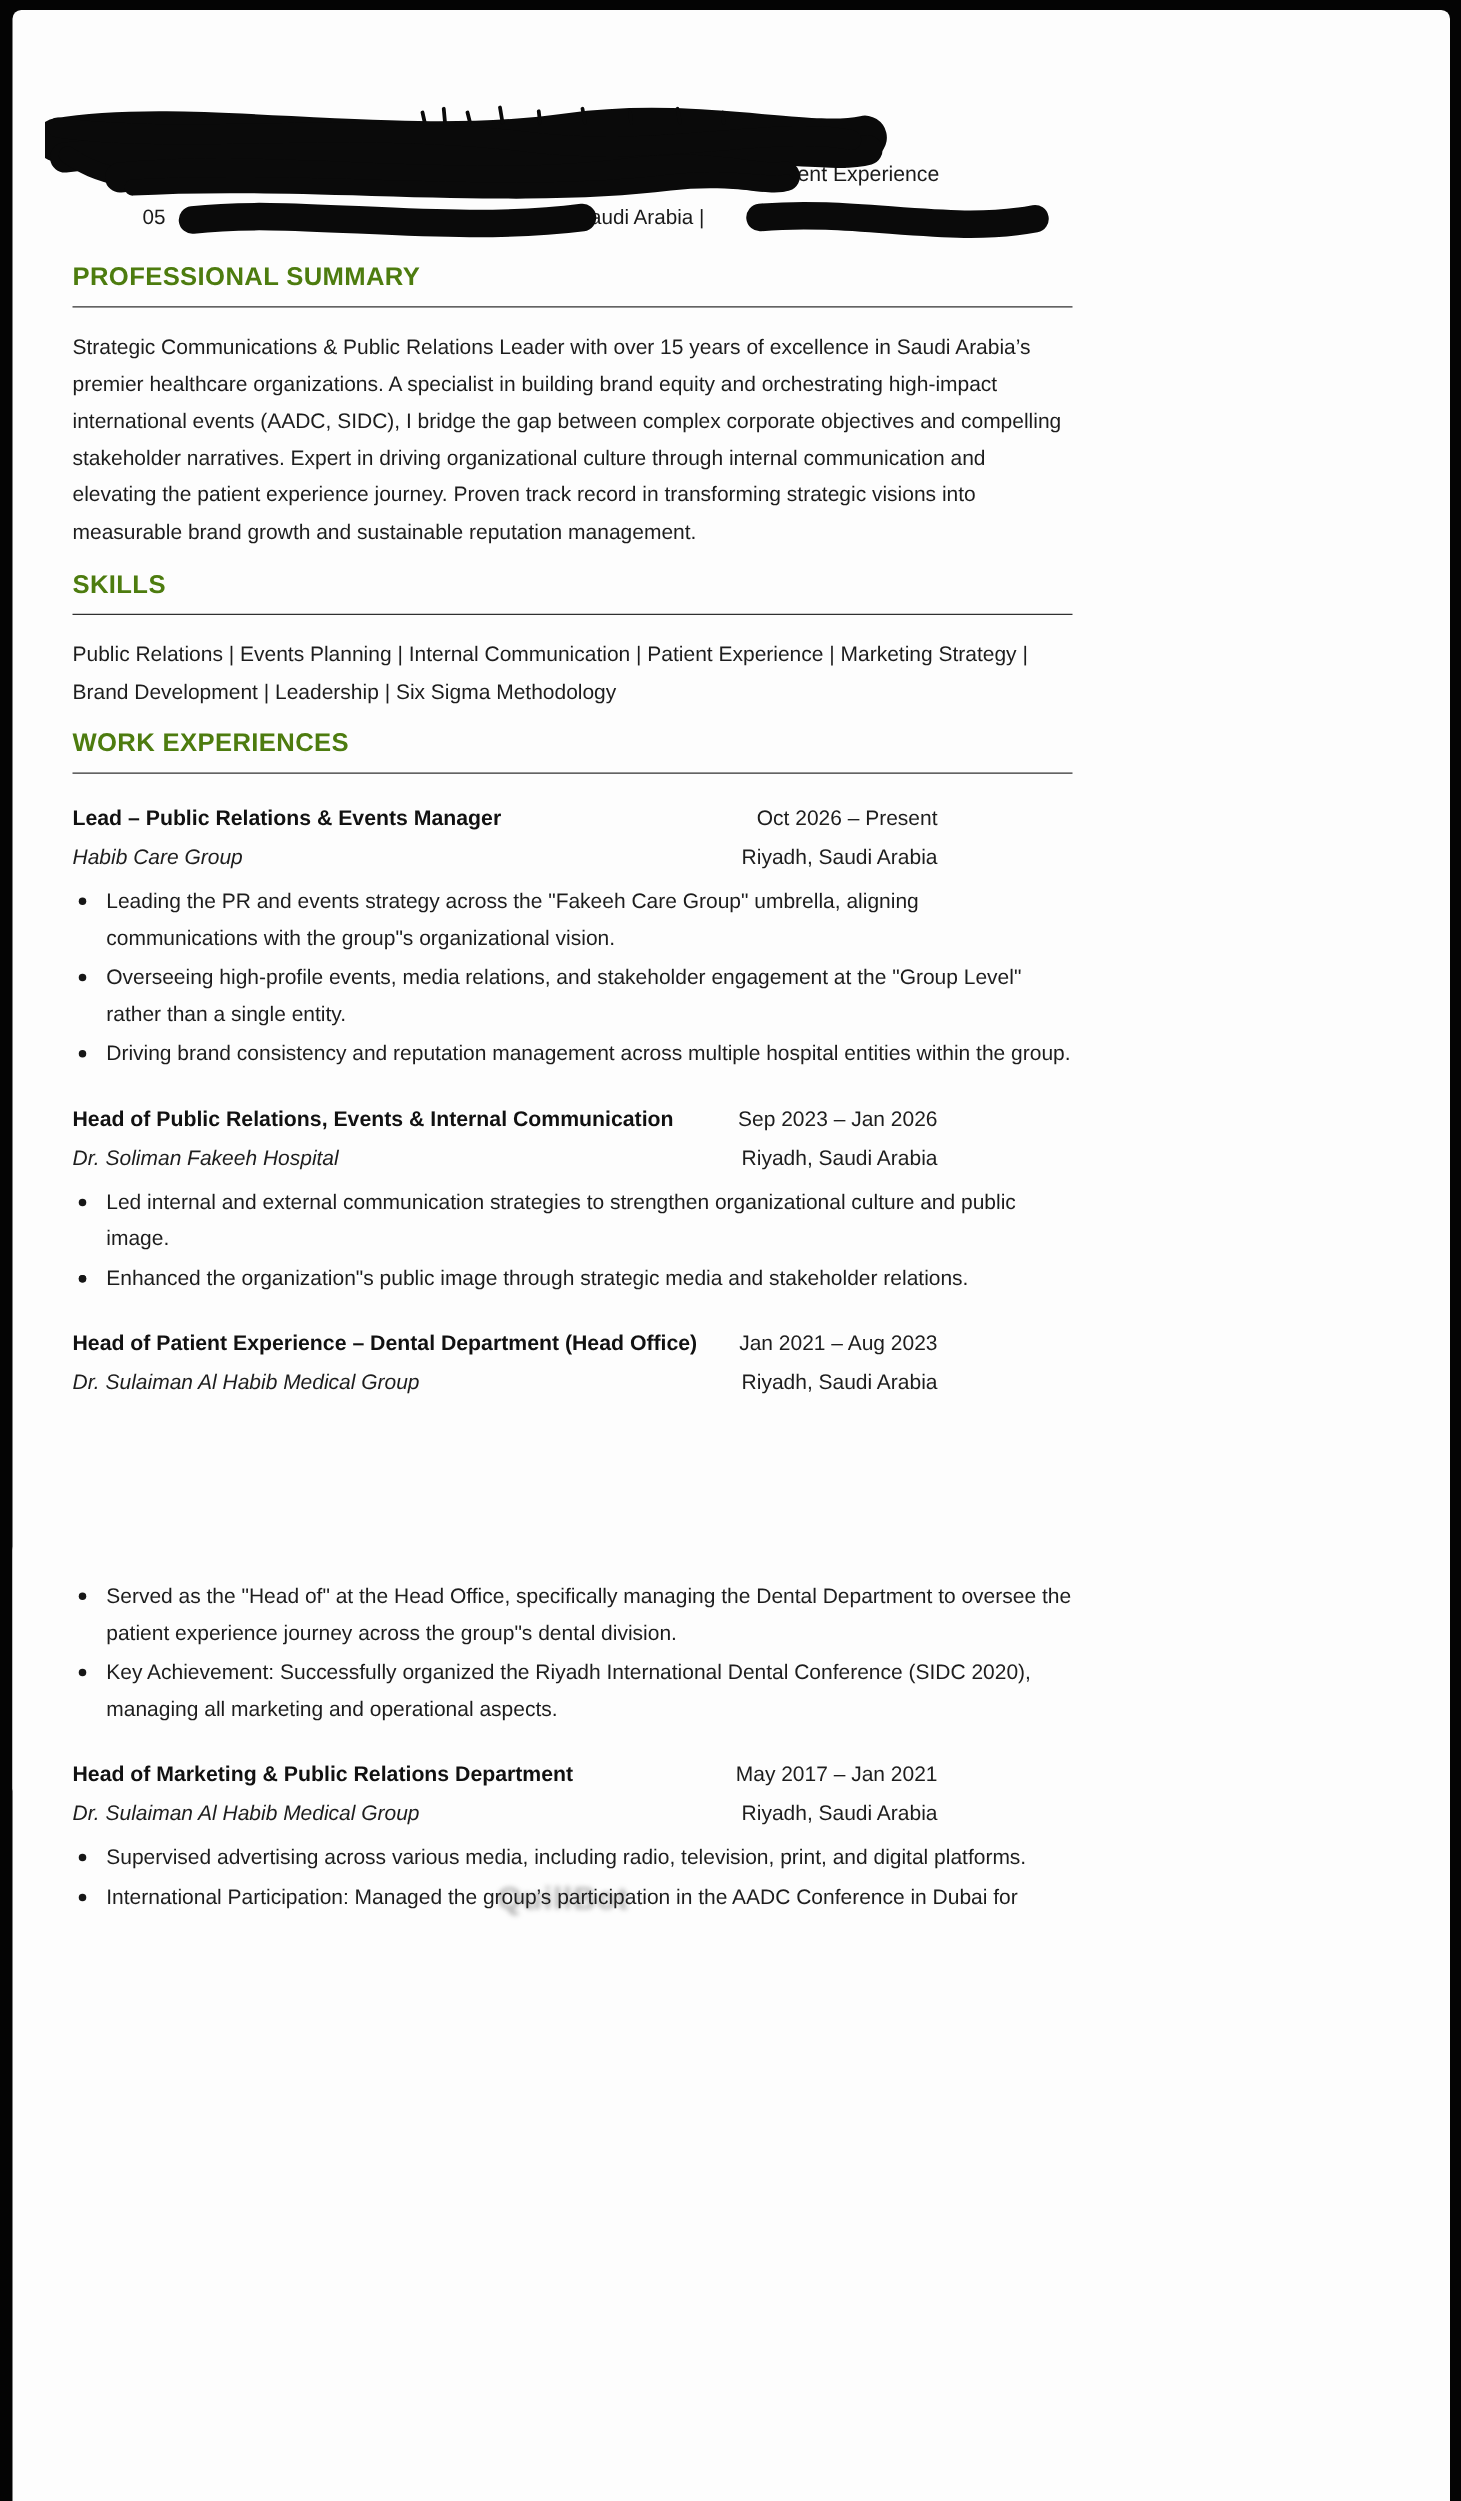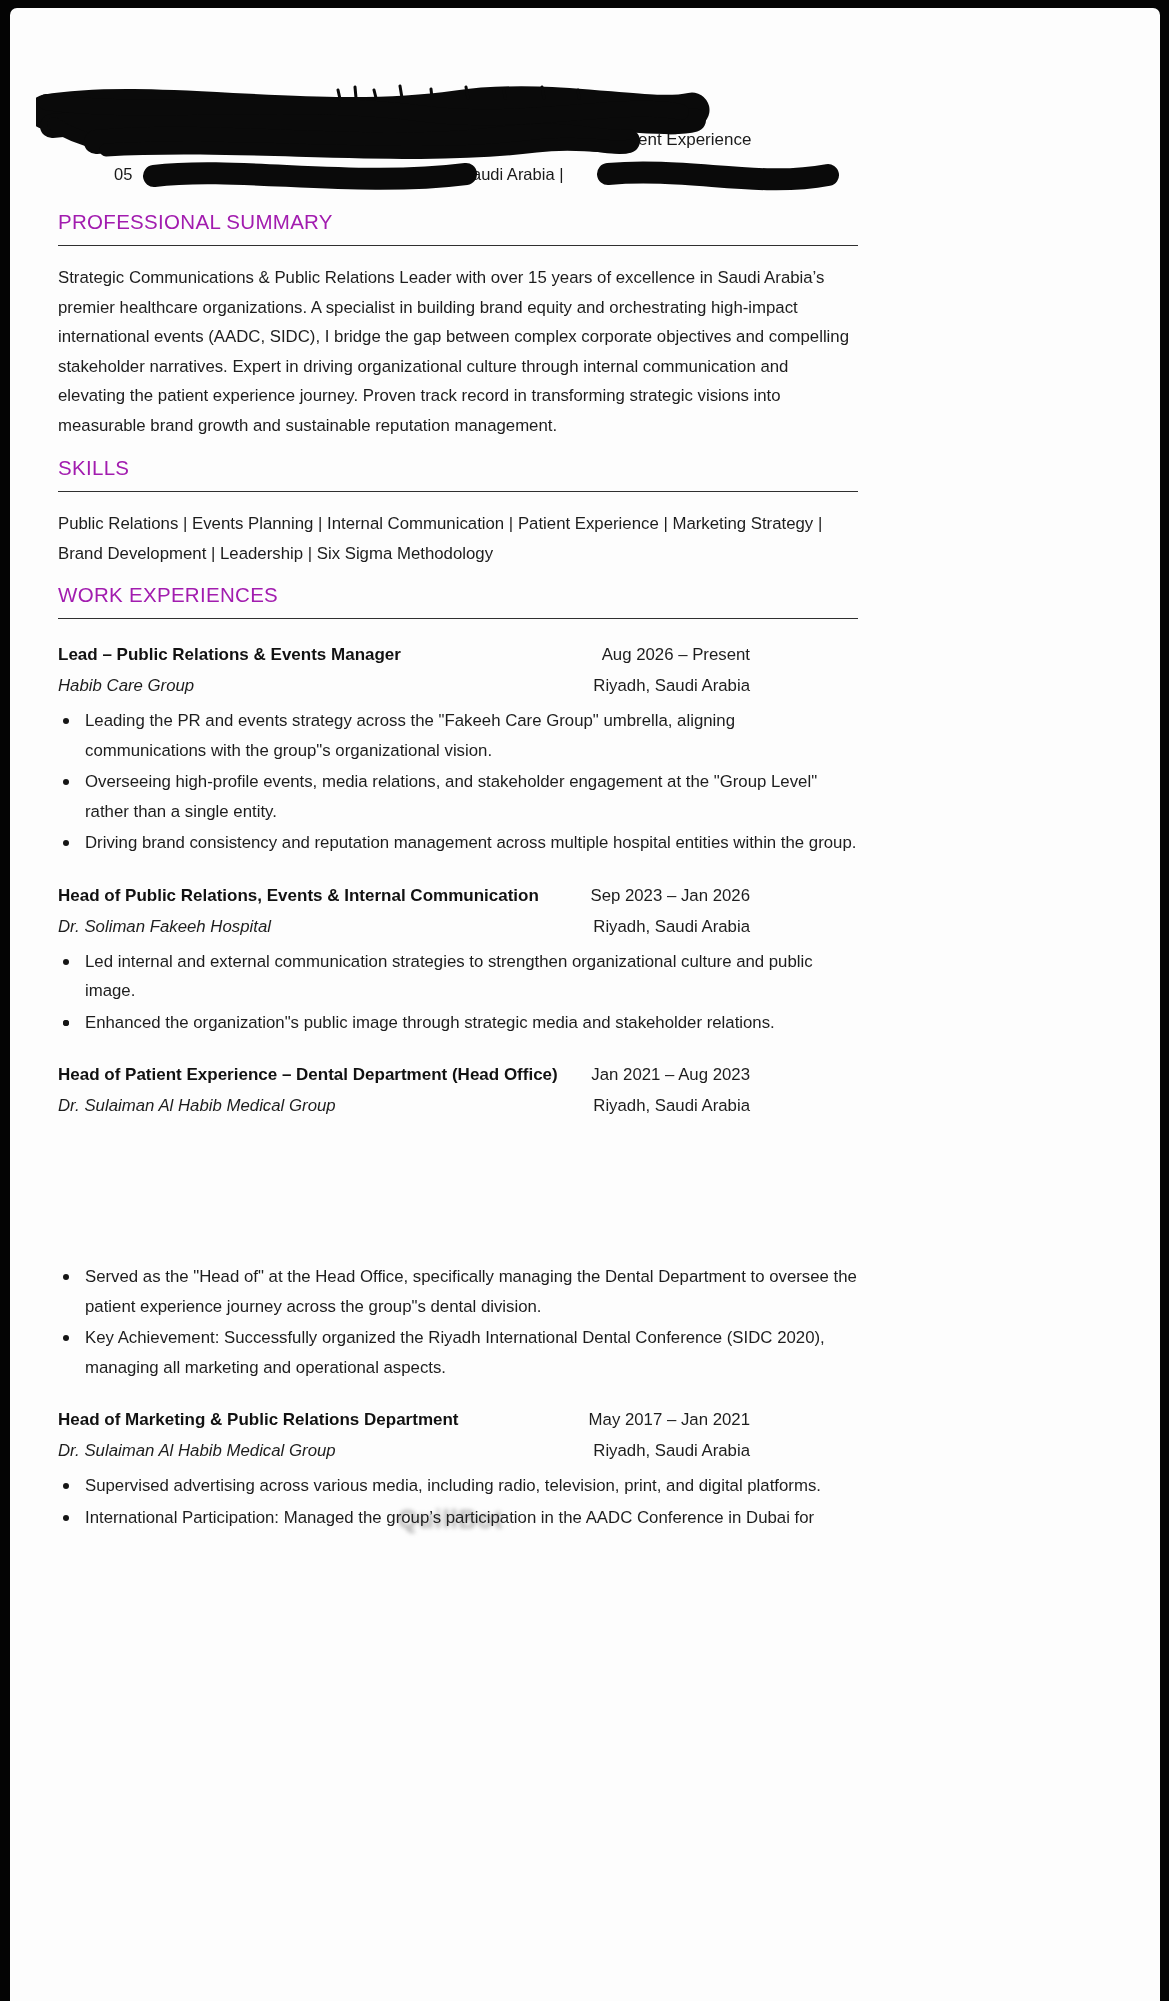--- a/index.html
+++ b/index.html
@@ -18,21 +18,21 @@
 
   
   .header { position: relative; height: 188px; }
   .frag { position: absolute; font-size: 17px; color: #1a1a1a; z-index: 1; white-space: nowrap; }
   .frag-right   { left: 580px; top: 122px; }
   .frag-phone   { left: 56px;  top: 157px; font-size: 16.5px; }
   .frag-country { left: 403px; top: 157px; font-size: 16.5px; }
   .scribbles { position: absolute; left: -22px; top: 76px; z-index: 2; }
 
   
-  .sec-title { font-size: 20.5px; font-weight: 400; letter-spacing: 0.3px; margin: 0; color: #a21caf; }
+  .sec-title { font-size: 20.5px; font-weight: 700; letter-spacing: 0.3px; margin: 0; color: #4d7c0f; }
   .rule { border: none; border-top: 1.6px solid #303030; margin: 11px 0 0 0; }
   .body-text { font-size: 16.8px; line-height: 29.5px; margin: 17px 0 0 0; }
   .sec-summary { margin-top: 14px; }
   .sec-skills  { margin-top: 16px; }
   .sec-work    { margin-top: 15px; }
 
   
   .job { margin-top: 22px; }
   .job-first { margin-top: 20px; }
   .jrow { display: flex; align-items: baseline; line-height: 31px; }
@@ -91,21 +91,21 @@
         <p class="body-text">Public Relations | Events Planning | Internal Communication | Patient Experience | Marketing Strategy | Brand Development | Leadership | Six Sigma Methodology</p>
       </section>
 
       <section class="sec-work">
         <h2 class="sec-title">WORK EXPERIENCES</h2>
         <hr class="rule">
 
         <article class="job job-first">
           <div class="jrow">
             <h3 class="jtitle">Lead – Public Relations &amp; Events Manager</h3>
-            <span class="jright">Aug 2026 – Present</span>
+            <span class="jright">Oct 2026 – Present</span>
           </div>
           <div class="jrow">
             <em class="jcompany">Habib Care Group</em>
             <span class="jright">Riyadh, Saudi Arabia</span>
           </div>
           <ul class="bullets">
             <li><span class="dot"></span><span>Leading the PR and events strategy across the "Fakeeh Care Group" umbrella, aligning communications with the group"s organizational vision.</span></li>
             <li><span class="dot"></span><span>Overseeing high-profile events, media relations, and stakeholder engagement at the "Group Level" rather than a single entity.</span></li>
             <li><span class="dot"></span><span>Driving brand consistency and reputation management across multiple hospital entities within the group.</span></li>
           </ul>

